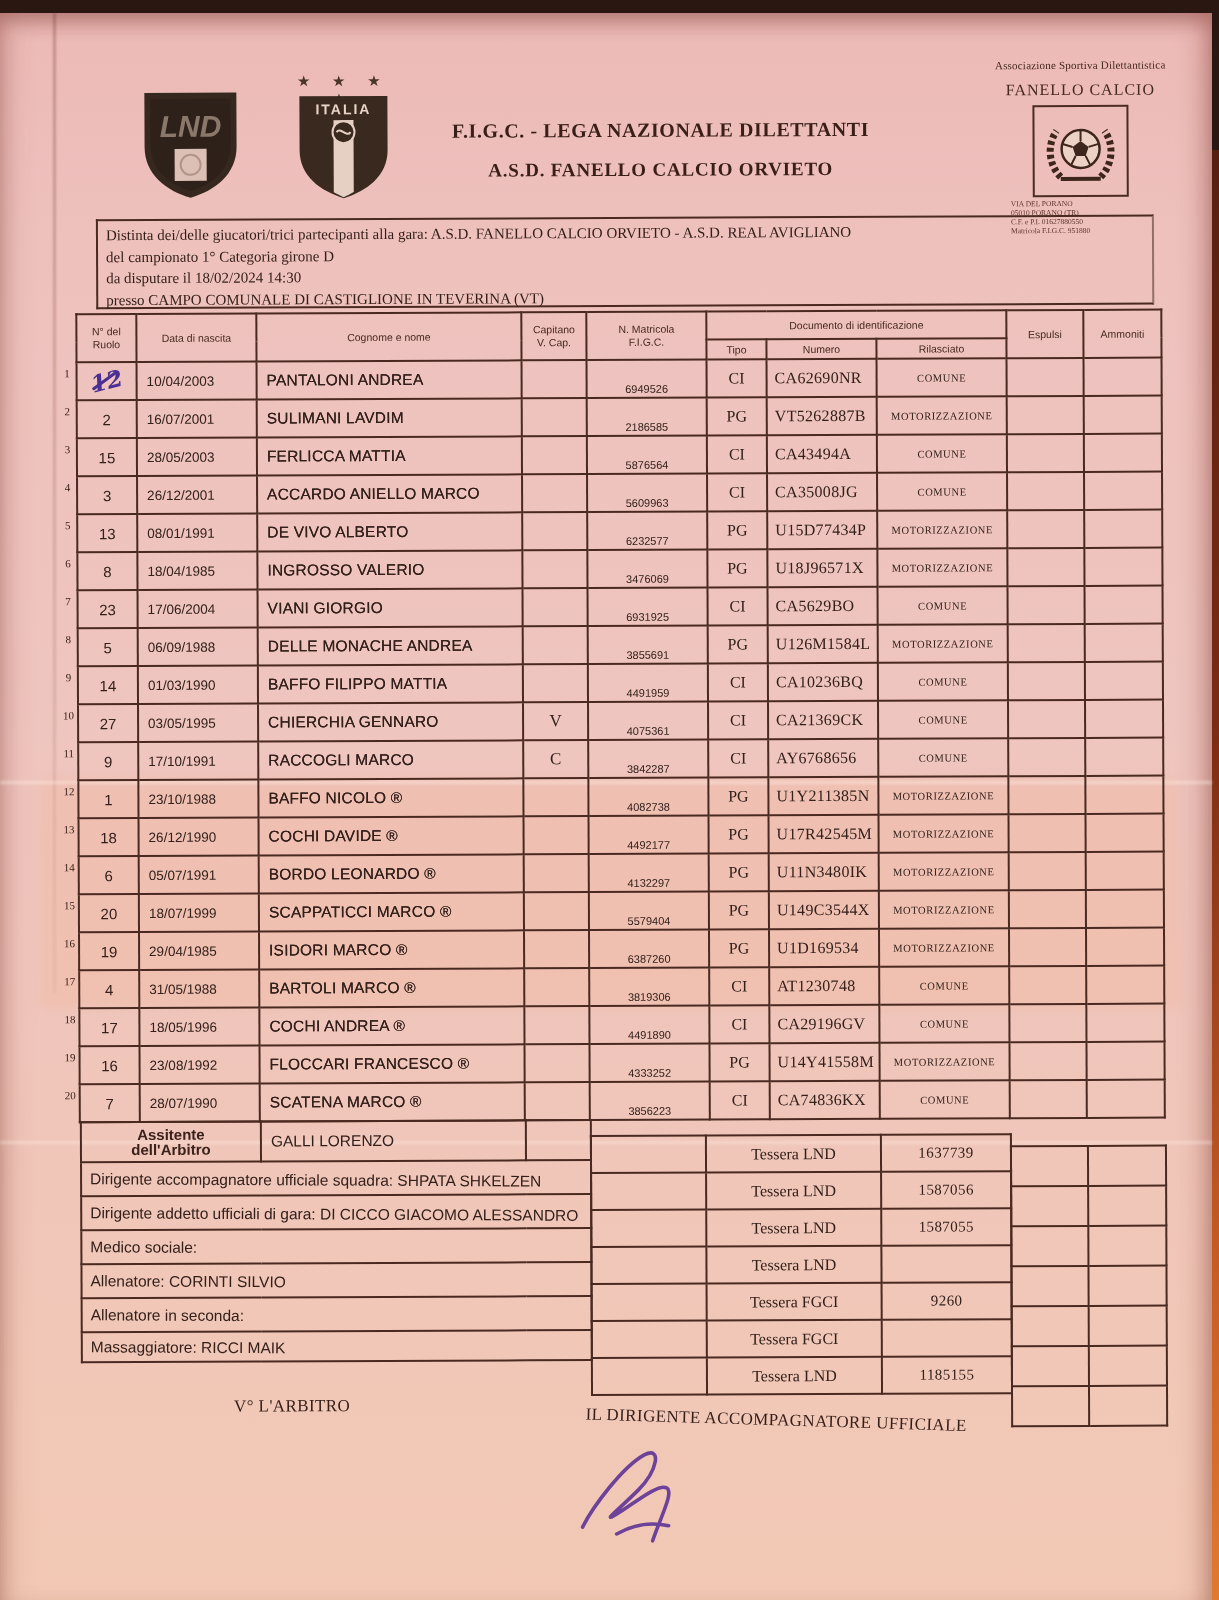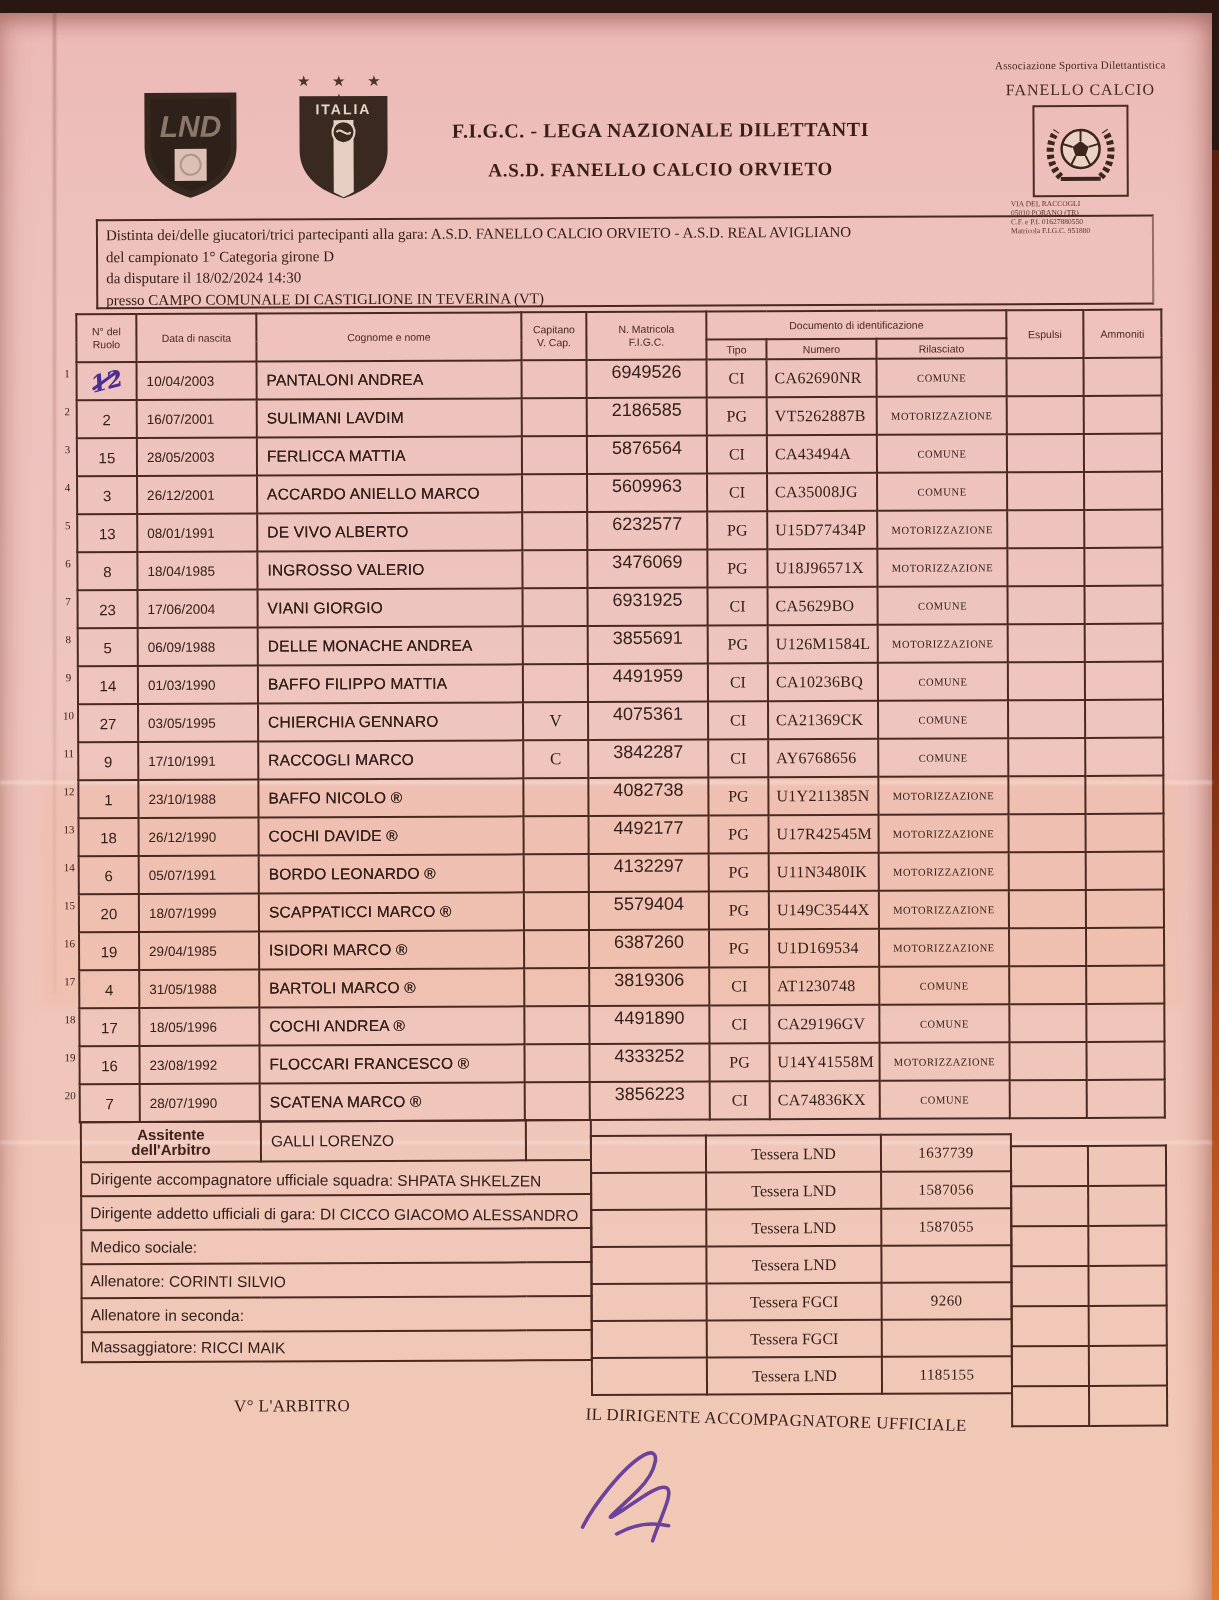--- a/index.html
+++ b/index.html
@@ -51,22 +51,22 @@
   td.rownum{border:none !important;font-family:"Liberation Serif",serif;font-size:11px;
     text-align:center;vertical-align:top;padding-top:5px;color:#3a211b;background:transparent;}
   th.hd{font-family:"Liberation Sans",sans-serif;font-size:10.5px;font-weight:normal;
     color:#46291f;white-space:pre-line;line-height:13px;}
   tr.hrow1{height:28px;} tr.hrow2{height:20px;} tr.prow{height:38px;}
   td.c-ruolo{text-align:center;font-family:"Liberation Sans",sans-serif;font-size:15px;position:relative;}
   td.c-data{font-family:"Liberation Sans",sans-serif;font-size:13.5px;padding-left:9px;}
   td.c-nome{font-family:"Liberation Sans",sans-serif;font-size:15.5px;padding-left:9px;
     letter-spacing:.2px;text-shadow:0 0 .5px currentColor;}
   td.c-cap{text-align:center;font-size:17px;}
-  td.c-matr{font-family:"Liberation Sans",sans-serif;font-size:18px;text-align:center;
-    vertical-align:bottom;padding-bottom:14px;}
+  td.c-matr{font-family:"Liberation Sans",sans-serif;font-size:11px;text-align:center;
+    vertical-align:bottom;padding-bottom:2px;}
   td.c-tipo{text-align:center;font-size:16px;}
   td.c-num{font-size:16px;padding-left:7px;letter-spacing:.3px;}
   td.c-ril{text-align:center;font-size:10.5px;letter-spacing:.6px;}
   span.hand{display:inline-block;font-family:"DejaVu Serif",serif;font-style:italic;
     font-weight:bold;font-size:23px;color:#4b2f93;transform:rotate(-14deg);position:relative;top:-1px;}
   span.hand:empty{display:none;}
   td.c-ruolo .slash{position:absolute;left:12px;top:16px;width:30px;height:3px;background:#4b2f93;
     transform:rotate(-36deg);border-radius:2px;}
   
   .staff{position:absolute;left:57px;top:1106px;width:1103px;height:330px;}
@@ -138,21 +138,21 @@
           <svg width="84" height="80" viewBox="0 0 84 80">
             <path d="M22,66 C10,54 8,34 18,20" fill="none" stroke="#3d261c" stroke-width="7" stroke-dasharray="4,3"></path>
             <path d="M62,66 C74,54 76,34 66,20" fill="none" stroke="#3d261c" stroke-width="7" stroke-dasharray="4,3"></path>
             <path d="M22,68 L62,68" stroke="#3d261c" stroke-width="4"></path>
             <circle cx="42" cy="38" r="19" fill="#ecd2c4" stroke="#3d261c" stroke-width="2.5"></circle>
             <polygon points="42,30 50,36 47,45 37,45 34,36" fill="#3d261c"></polygon>
             <path d="M42,30 L42,19 M50,36 L60,33 M47,45 L52,55 M37,45 L32,55 M34,36 L24,33" stroke="#3d261c" stroke-width="2"></path>
           </svg>
         </div>
         <div class="org-addr">
-          <div>VIA DEL RACCOGLI</div>
+          <div>VIA DEL PORANO</div>
           <div>05010 PORANO (TR)</div>
           <div>C.F. e P.I. 01627880550</div>
           <div>Matricola F.I.G.C. 951880</div>
         </div>
       </div>
 
       <div class="match-box">
         <div>Distinta dei/delle giucatori/trici partecipanti alla gara: A.S.D. FANELLO CALCIO ORVIETO - A.S.D. REAL AVIGLIANO</div>
         <div>del campionato 1° Categoria girone D</div>
         <div>da disputare il 18/02/2024 14:30</div>

